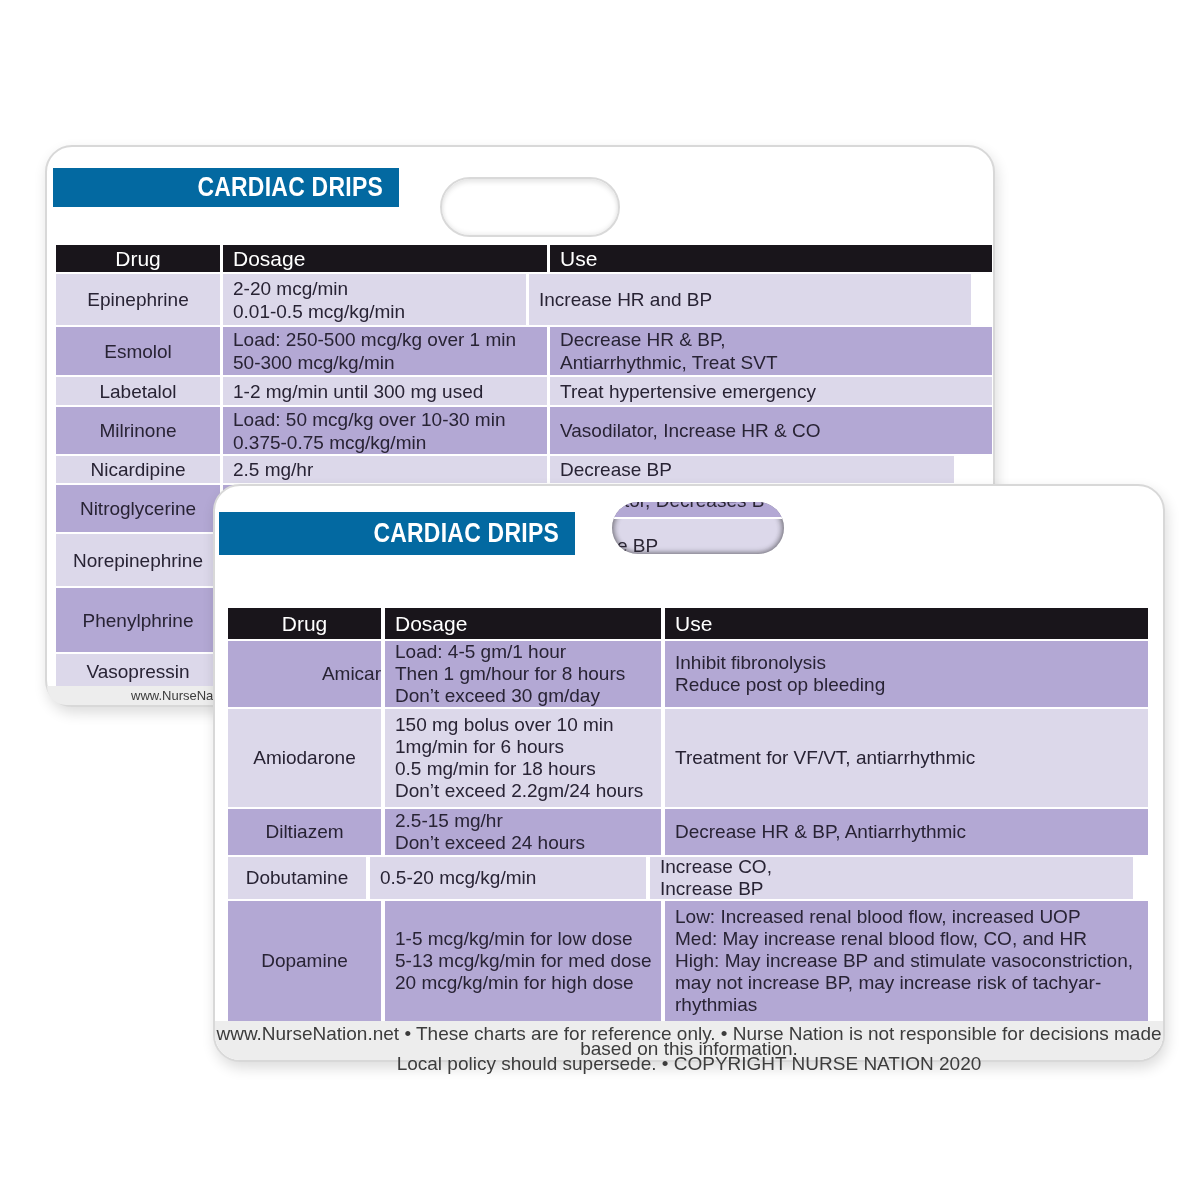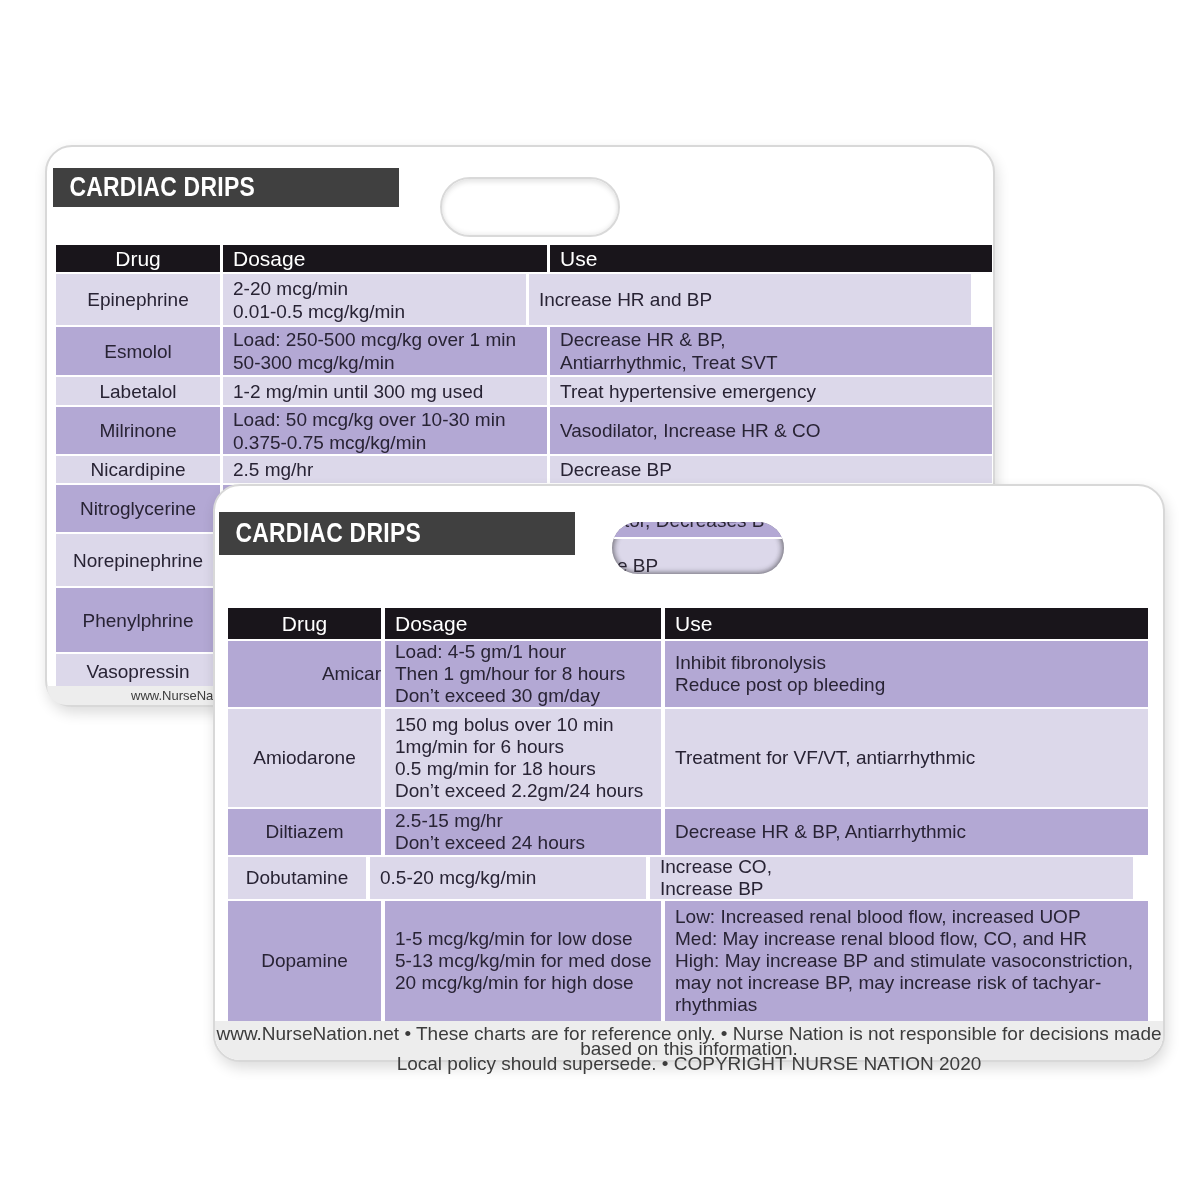--- a/index.html
+++ b/index.html
@@ -4,31 +4,31 @@
 <style>
   html,body{margin:0;padding:0;background:#ffffff;}
   body{width:1200px;height:1200px;font-family:"Liberation Sans", sans-serif;}
   .canvas{position:relative;width:1200px;height:1200px;background:#ffffff;overflow:hidden;}
 
   .card{position:absolute;background:#ffffff;border:2px solid #d8d8d8;border-radius:27px;
         box-shadow:2px 6px 14px rgba(0,0,0,0.14);box-sizing:border-box;}
   #backCard{left:45px;top:145px;width:950px;height:562px;}
   #frontCard{left:213px;top:484px;width:952px;height:578px;z-index:2;}
 
-  .band{position:absolute;background:#404040;display:flex;align-items:center;justify-content:flex-start;}
+  .band{position:absolute;background:#0369a1;display:flex;align-items:center;justify-content:flex-end;}
   #backCard .band{left:6px;top:21px;width:346px;height:39px;}
   #frontCard .band{left:4px;top:26px;width:356px;height:43px;}
   .band .title{color:#ffffff;font-weight:bold;font-size:27px;letter-spacing:0.3px;
                transform:scaleX(0.85);white-space:nowrap;}
 
   .slot{position:absolute;border-radius:30px;}
   #backCard .slot{left:393px;top:30px;width:176px;height:56px;background:#ffffff;
         border:2px solid #d9d9d9;
         box-shadow:inset 0 3px 5px rgba(0,0,0,0.10), inset 0 -2px 4px rgba(0,0,0,0.06);}
-  #frontCard .slot{left:397px;top:36px;width:172px;height:52px;overflow:hidden;background:#dcd8ea;
+  #frontCard .slot{left:397px;top:16px;width:172px;height:52px;overflow:hidden;background:#dcd8ea;
         box-shadow:inset 0 3px 6px rgba(0,0,0,0.30), inset 0 -3px 5px rgba(0,0,0,0.18),
                    inset 3px 0 5px rgba(0,0,0,0.16), inset -3px 0 5px rgba(0,0,0,0.16);}
   .peek-top{position:relative;height:15px;background:#b3a8d4;border-bottom:2px solid #ffffff;overflow:hidden;}
   .peek-top .pline{position:absolute;left:12px;top:-12px;font-size:19px;color:#2a2533;white-space:nowrap;}
   .peek-bottom{position:relative;height:35px;overflow:hidden;}
   .peek-bottom .pline{position:absolute;left:5px;top:16px;font-size:19px;color:#2a2533;white-space:nowrap;}
 
   .table{position:absolute;}
   #backCard .table{left:9px;top:98px;width:936px;}
   #frontCard .table{left:13px;top:122px;width:920px;}
@@ -124,21 +124,21 @@
               <div class="line">Vasodilator, Increase HR &amp; CO</div>
             </div>
           </div>
           <div class="trow light" style="height: 27px;">
             <div class="cell c-drug" style="width: 164px;">
               <div class="line">Nicardipine</div>
             </div>
             <div class="cell c-dosage" style="width: 324px;">
               <div class="line">2.5 mg/hr</div>
             </div>
-            <div class="cell c-use" style="width: 442px;">
+            <div class="cell c-use" style="width: 404px;">
               <div class="line">Decrease BP</div>
             </div>
           </div>
           <div class="trow dark" style="height: 47px;">
             <div class="cell c-drug" style="width: 164px;">
               <div class="line">Nitroglycerine</div>
             </div>
             <div class="cell c-dosage" style="width: 324px;"></div>
             <div class="cell c-use" style="width: 442px;"></div>
           </div>

